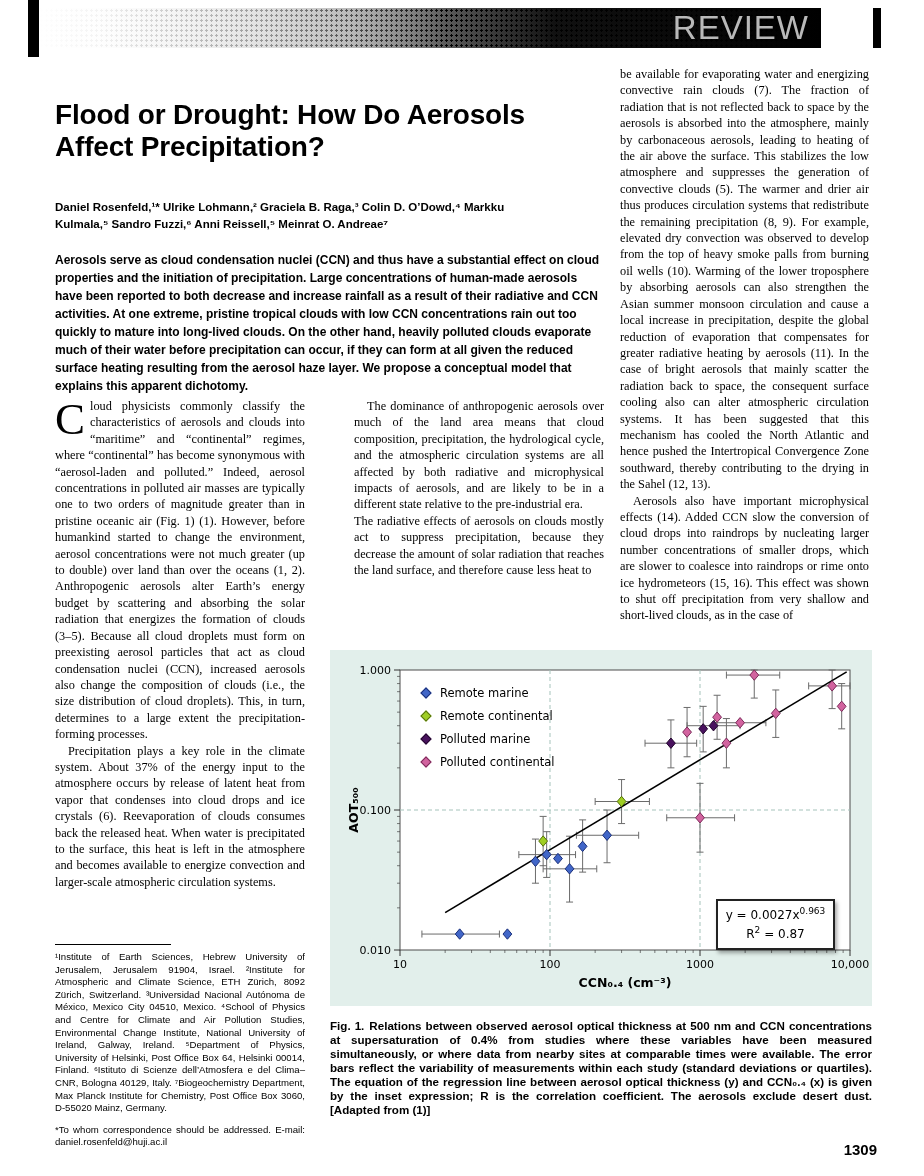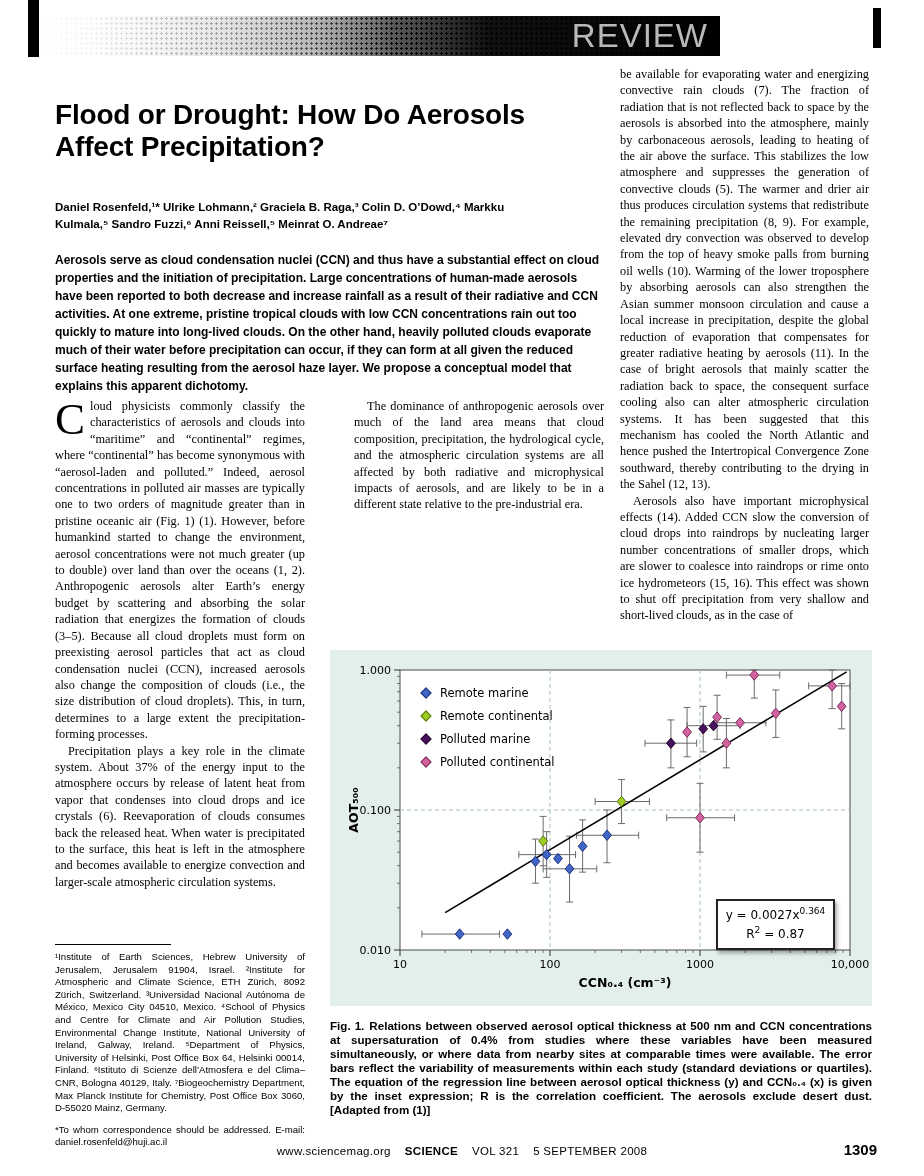--- a/index.html
+++ b/index.html
@@ -1,21 +1,21 @@
 <!DOCTYPE html>
 <html><head>
 <meta charset="utf-8">
 <style>
   * { box-sizing: border-box; }
   html,body { margin:0; padding:0; background:#ffffff; }
   .page { position:relative; width:924px; height:1176px; background:#fff;
           font-family:"Liberation Serif", serif; color:#000; overflow:hidden; }
 
   .corner-tab { position:absolute; left:28px; top:0; width:11px; height:57px; background:#000; }
-  .banner { position:absolute; left:39px; top:16px; width:681px; height:40px;
+  .banner { position:absolute; left:39px; top:8px; width:782px; height:40px;
     background-image:
       linear-gradient(to right,#ffffff 0%,rgba(255,255,255,.95) 8%,rgba(255,255,255,.6) 28%,rgba(255,255,255,0) 52%),
       radial-gradient(circle,#000 1.1px,rgba(0,0,0,0) 1.3px),
       linear-gradient(to right,#f5f5f5 0%,#9a9a9a 40%,#111 66%,#000 100%);
     background-size:auto,5px 5px,auto; }
   .banner-text { position:absolute; right:12px; top:1px; font-family:"Liberation Sans",sans-serif;
     font-size:33px; color:#b9b9b9; letter-spacing:1px; }
   .banner-endbar { position:absolute; left:873px; top:8px; width:8px; height:40px; background:#000; }
 
   .title { position:absolute; left:55px; top:99px; width:500px; margin:0;
@@ -76,20 +76,21 @@
   <div class="authors">Daniel Rosenfeld,¹* Ulrike Lohmann,² Graciela B. Raga,³ Colin D. O’Dowd,⁴ Markku Kulmala,⁵ Sandro Fuzzi,⁶ Anni Reissell,⁵ Meinrat O. Andreae⁷</div>
   <div class="abstract">Aerosols serve as cloud condensation nuclei (CCN) and thus have a substantial effect on cloud properties and the initiation of precipitation. Large concentrations of human-made aerosols have been reported to both decrease and increase rainfall as a result of their radiative and CCN activities. At one extreme, pristine tropical clouds with low CCN concentrations rain out too quickly to mature into long-lived clouds. On the other hand, heavily polluted clouds evaporate much of their water before precipitation can occur, if they can form at all given the reduced surface heating resulting from the aerosol haze layer. We propose a conceptual model that explains this apparent dichotomy.</div>
 
   <div class="col col-left">
     <p><span class="dropcap">C</span><span>loud physicists commonly classify the characteristics of aerosols and clouds into “maritime” and “continental” regimes, where “continental” has become synonymous with “aerosol-laden and polluted.” Indeed, aerosol concentrations in polluted air masses are typically one to two orders of magnitude greater than in pristine oceanic air (Fig. 1) (1). However, before humankind started to change the environment, aerosol concentrations were not much greater (up to double) over land than over the oceans (1, 2). Anthropogenic aerosols alter Earth’s energy budget by scattering and absorbing the solar radiation that energizes the formation of clouds (3–5). Because all cloud droplets must form on preexisting aerosol particles that act as cloud condensation nuclei (CCN), increased aerosols also change the composition of clouds (i.e., the size distribution of cloud droplets). This, in turn, determines to a large extent the precipitation-forming processes.</span></p>
     <p class="indent">Precipitation plays a key role in the climate system. About 37% of the energy input to the atmosphere occurs by release of latent heat from vapor that condenses into cloud drops and ice crystals (6). Reevaporation of clouds consumes back the released heat. When water is precipitated to the surface, this heat is left in the atmosphere and becomes available to energize convection and larger-scale atmospheric circulation systems.</p>
   </div>
 
   <div class="col col-mid">
     <p class="indent">The dominance of anthropogenic aerosols over much of the land area means that cloud composition, precipitation, the hydrological cycle, and the atmospheric circulation systems are all affected by both radiative and microphysical impacts of aerosols, and are likely to be in a different state relative to the pre-industrial era.</p>
+    <p>The radiative effects of aerosols on clouds mostly act to suppress precipitation, because they decrease the amount of solar radiation that reaches the land surface, and therefore cause less heat to</p>
   </div>
 
   <div class="col col-right">
     <p>be available for evaporating water and energizing convective rain clouds (7). The fraction of radiation that is not reflected back to space by the aerosols is absorbed into the atmosphere, mainly by carbonaceous aerosols, leading to heating of the air above the surface. This stabilizes the low atmosphere and suppresses the generation of convective clouds (5). The warmer and drier air thus produces circulation systems that redistribute the remaining precipitation (8, 9). For example, elevated dry convection was observed to develop from the top of heavy smoke palls from burning oil wells (10). Warming of the lower troposphere by absorbing aerosols can also strengthen the Asian summer monsoon circulation and cause a local increase in precipitation, despite the global reduction of evaporation that compensates for greater radiative heating by aerosols (11). In the case of bright aerosols that mainly scatter the radiation back to space, the consequent surface cooling also can alter atmospheric circulation systems. It has been suggested that this mechanism has cooled the North Atlantic and hence pushed the Intertropical Convergence Zone southward, thereby contributing to the drying in the Sahel (12, 13).</p>
     <p class="indent">Aerosols also have important microphysical effects (14). Added CCN slow the conversion of cloud drops into raindrops by nucleating larger number concentrations of smaller drops, which are slower to coalesce into raindrops or rime onto ice hydrometeors (15, 16). This effect was shown to shut off precipitation from very shallow and short-lived clouds, as in the case of</p>
   </div>
 
   <div class="fn-rule"></div>
   <div class="footnotes">
     <p>¹Institute of Earth Sciences, Hebrew University of Jerusalem, Jerusalem 91904, Israel. ²Institute for Atmospheric and Climate Science, ETH Zürich, 8092 Zürich, Switzerland. ³Universidad Nacional Autónoma de México, Mexico City 04510, Mexico. ⁴School of Physics and Centre for Climate and Air Pollution Studies, Environmental Change Institute, National University of Ireland, Galway, Ireland. ⁵Department of Physics, University of Helsinki, Post Office Box 64, Helsinki 00014, Finland. ⁶Istituto di Scienze dell’Atmosfera e del Clima–CNR, Bologna 40129, Italy. ⁷Biogeochemistry Department, Max Planck Institute for Chemistry, Post Office Box 3060, D-55020 Mainz, Germany.</p>
@@ -278,29 +279,26 @@
       <div class="legend-row">
           <span class="legend-marker" style="background: rgb(73, 18, 94); border-color: rgb(35, 6, 46);"></span>
           <span>Polluted marine</span>
         </div>
       <div class="legend-row">
           <span class="legend-marker" style="background: rgb(210, 99, 159); border-color: rgb(124, 42, 90);"></span>
           <span>Polluted continental</span>
         </div>
     </div>
     <div class="inset">
-      <div><span>y = 0.0027x</span><sup>0.364</sup></div>
+      <div><span>y = 0.0027x</span><sup>0.963</sup></div>
       <div><span>R</span><sup>2</sup><span> = 0.87</span></div>
     </div>
   </div>
 
   <div class="caption">
     <span class="cap-label">Fig. 1.</span><span>Relations between observed aerosol optical thickness at 500 nm and CCN concentrations at supersaturation of 0.4% from studies where these variables have been measured simultaneously, or where data from nearby sites at comparable times were available. The error bars reflect the variability of measurements within each study (standard deviations or quartiles). The equation of the regression line between aerosol optical thickness (y) and CCN₀.₄ (x) is given by the inset expression; R is the correlation coefficient. The aerosols exclude desert dust. [Adapted from (1)]</span>
   </div>
 
   <div class="footer">
-    <div class="footer-center">
-      <span>www.sciencemag.org</span><span class="f-bold">SCIENCE</span><span>VOL 321</span><span>5 SEPTEMBER 2008</span>
-    </div>
     <div class="footer-page">1309</div>
   </div>
 
 </div>
 
 </body></html>

